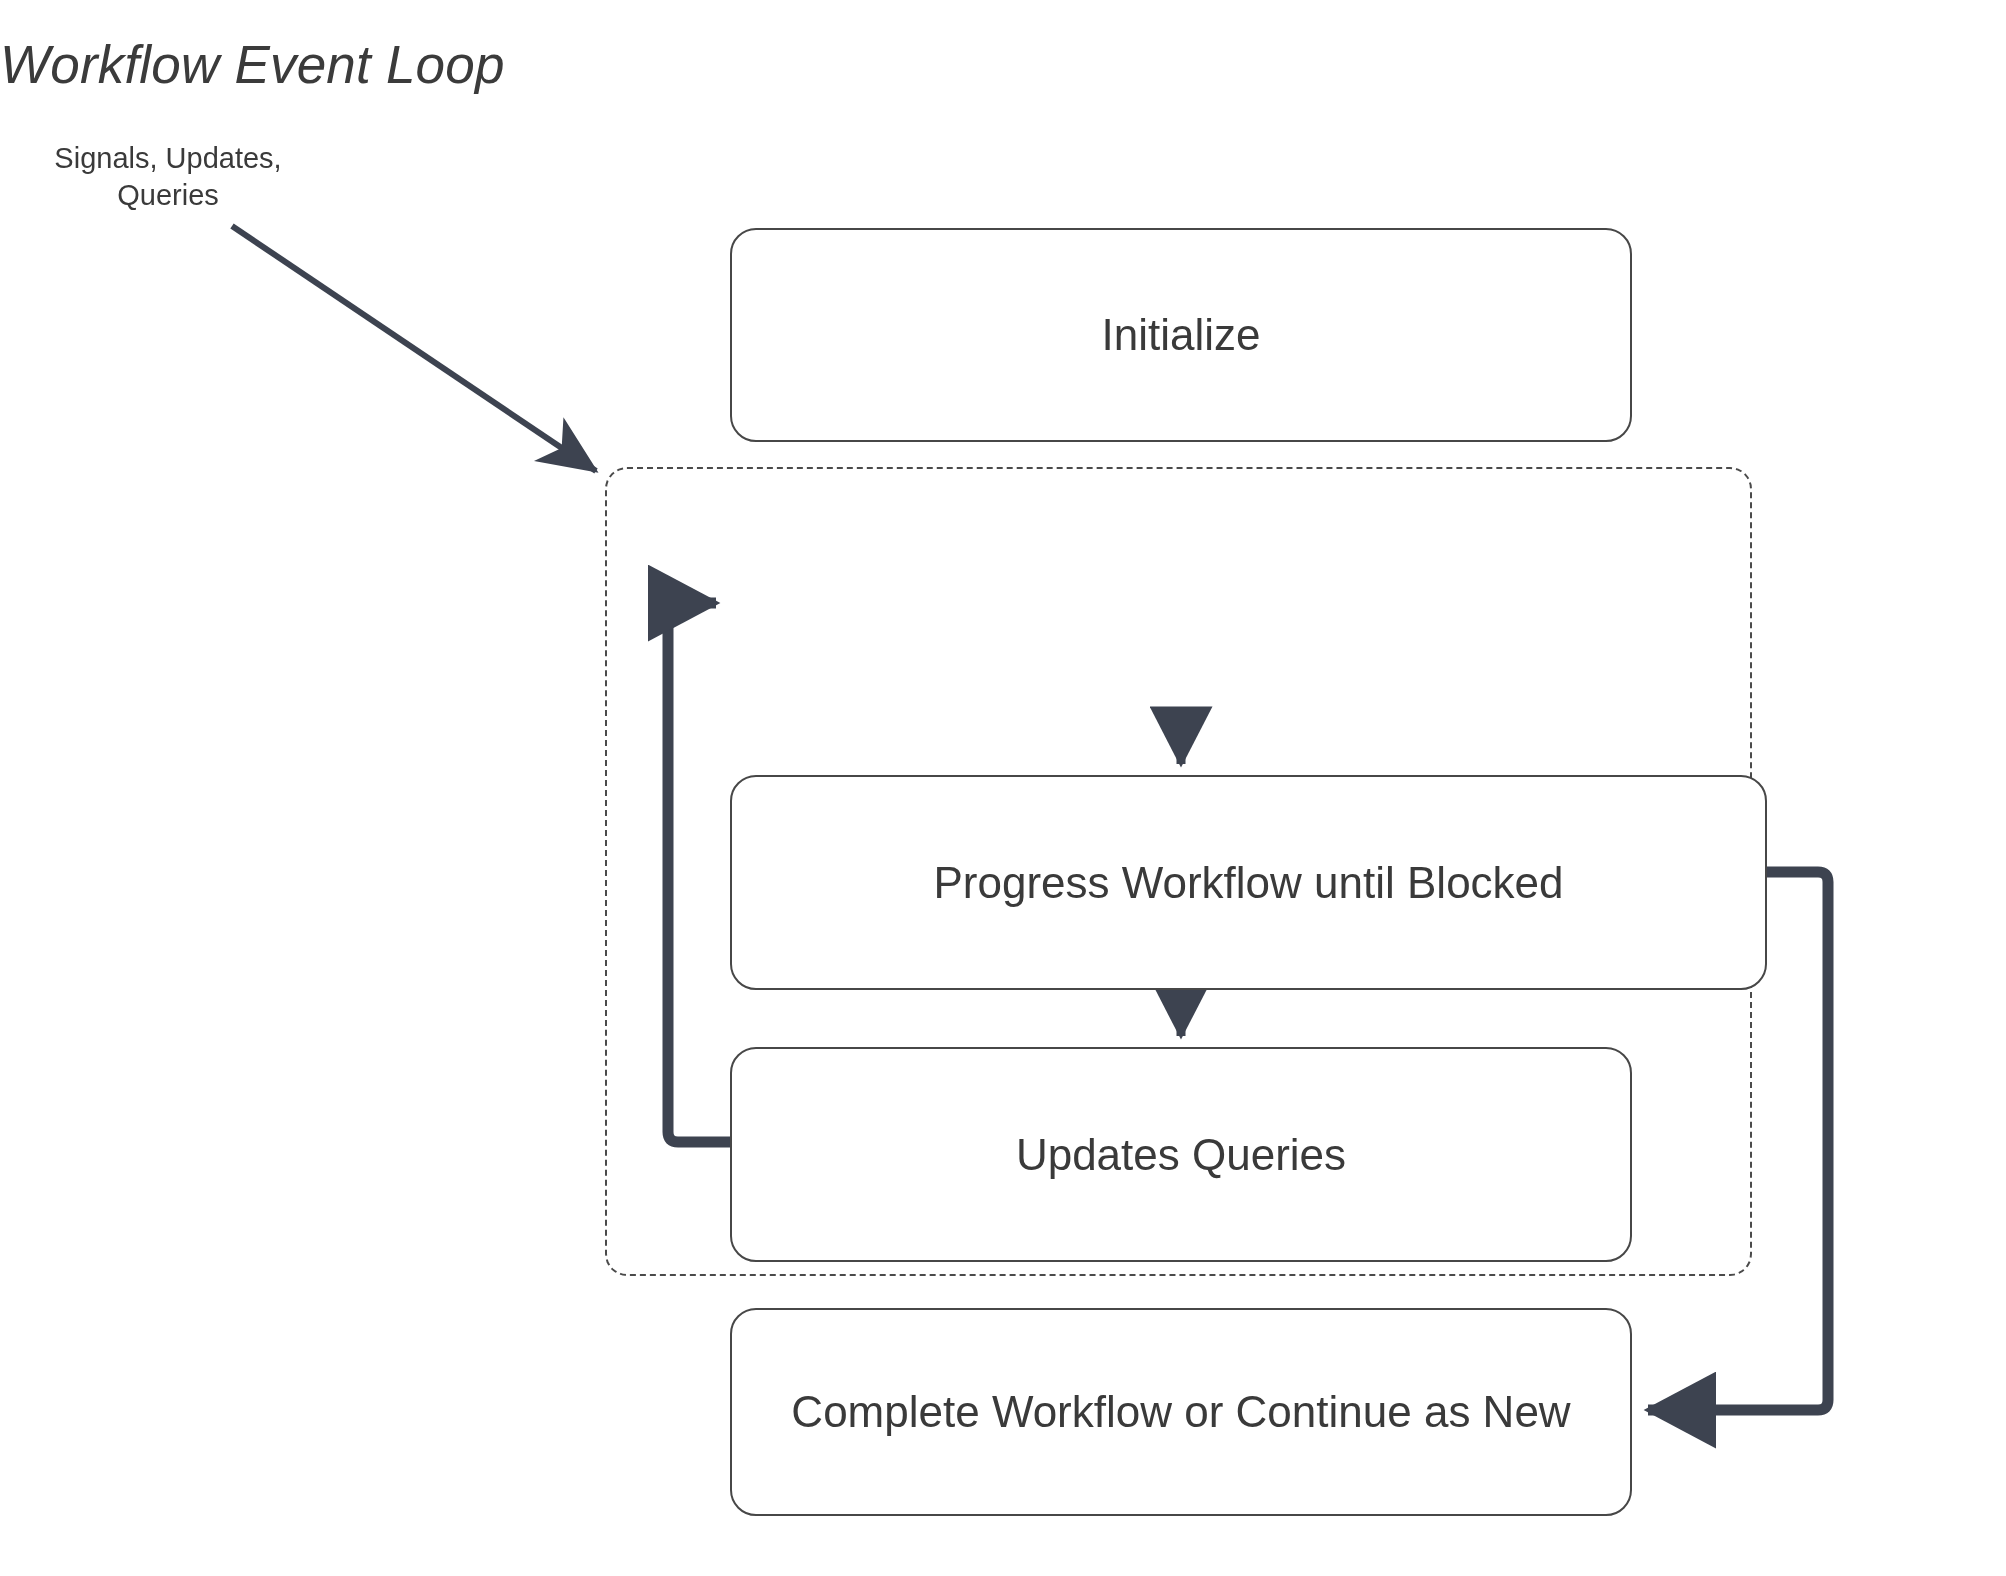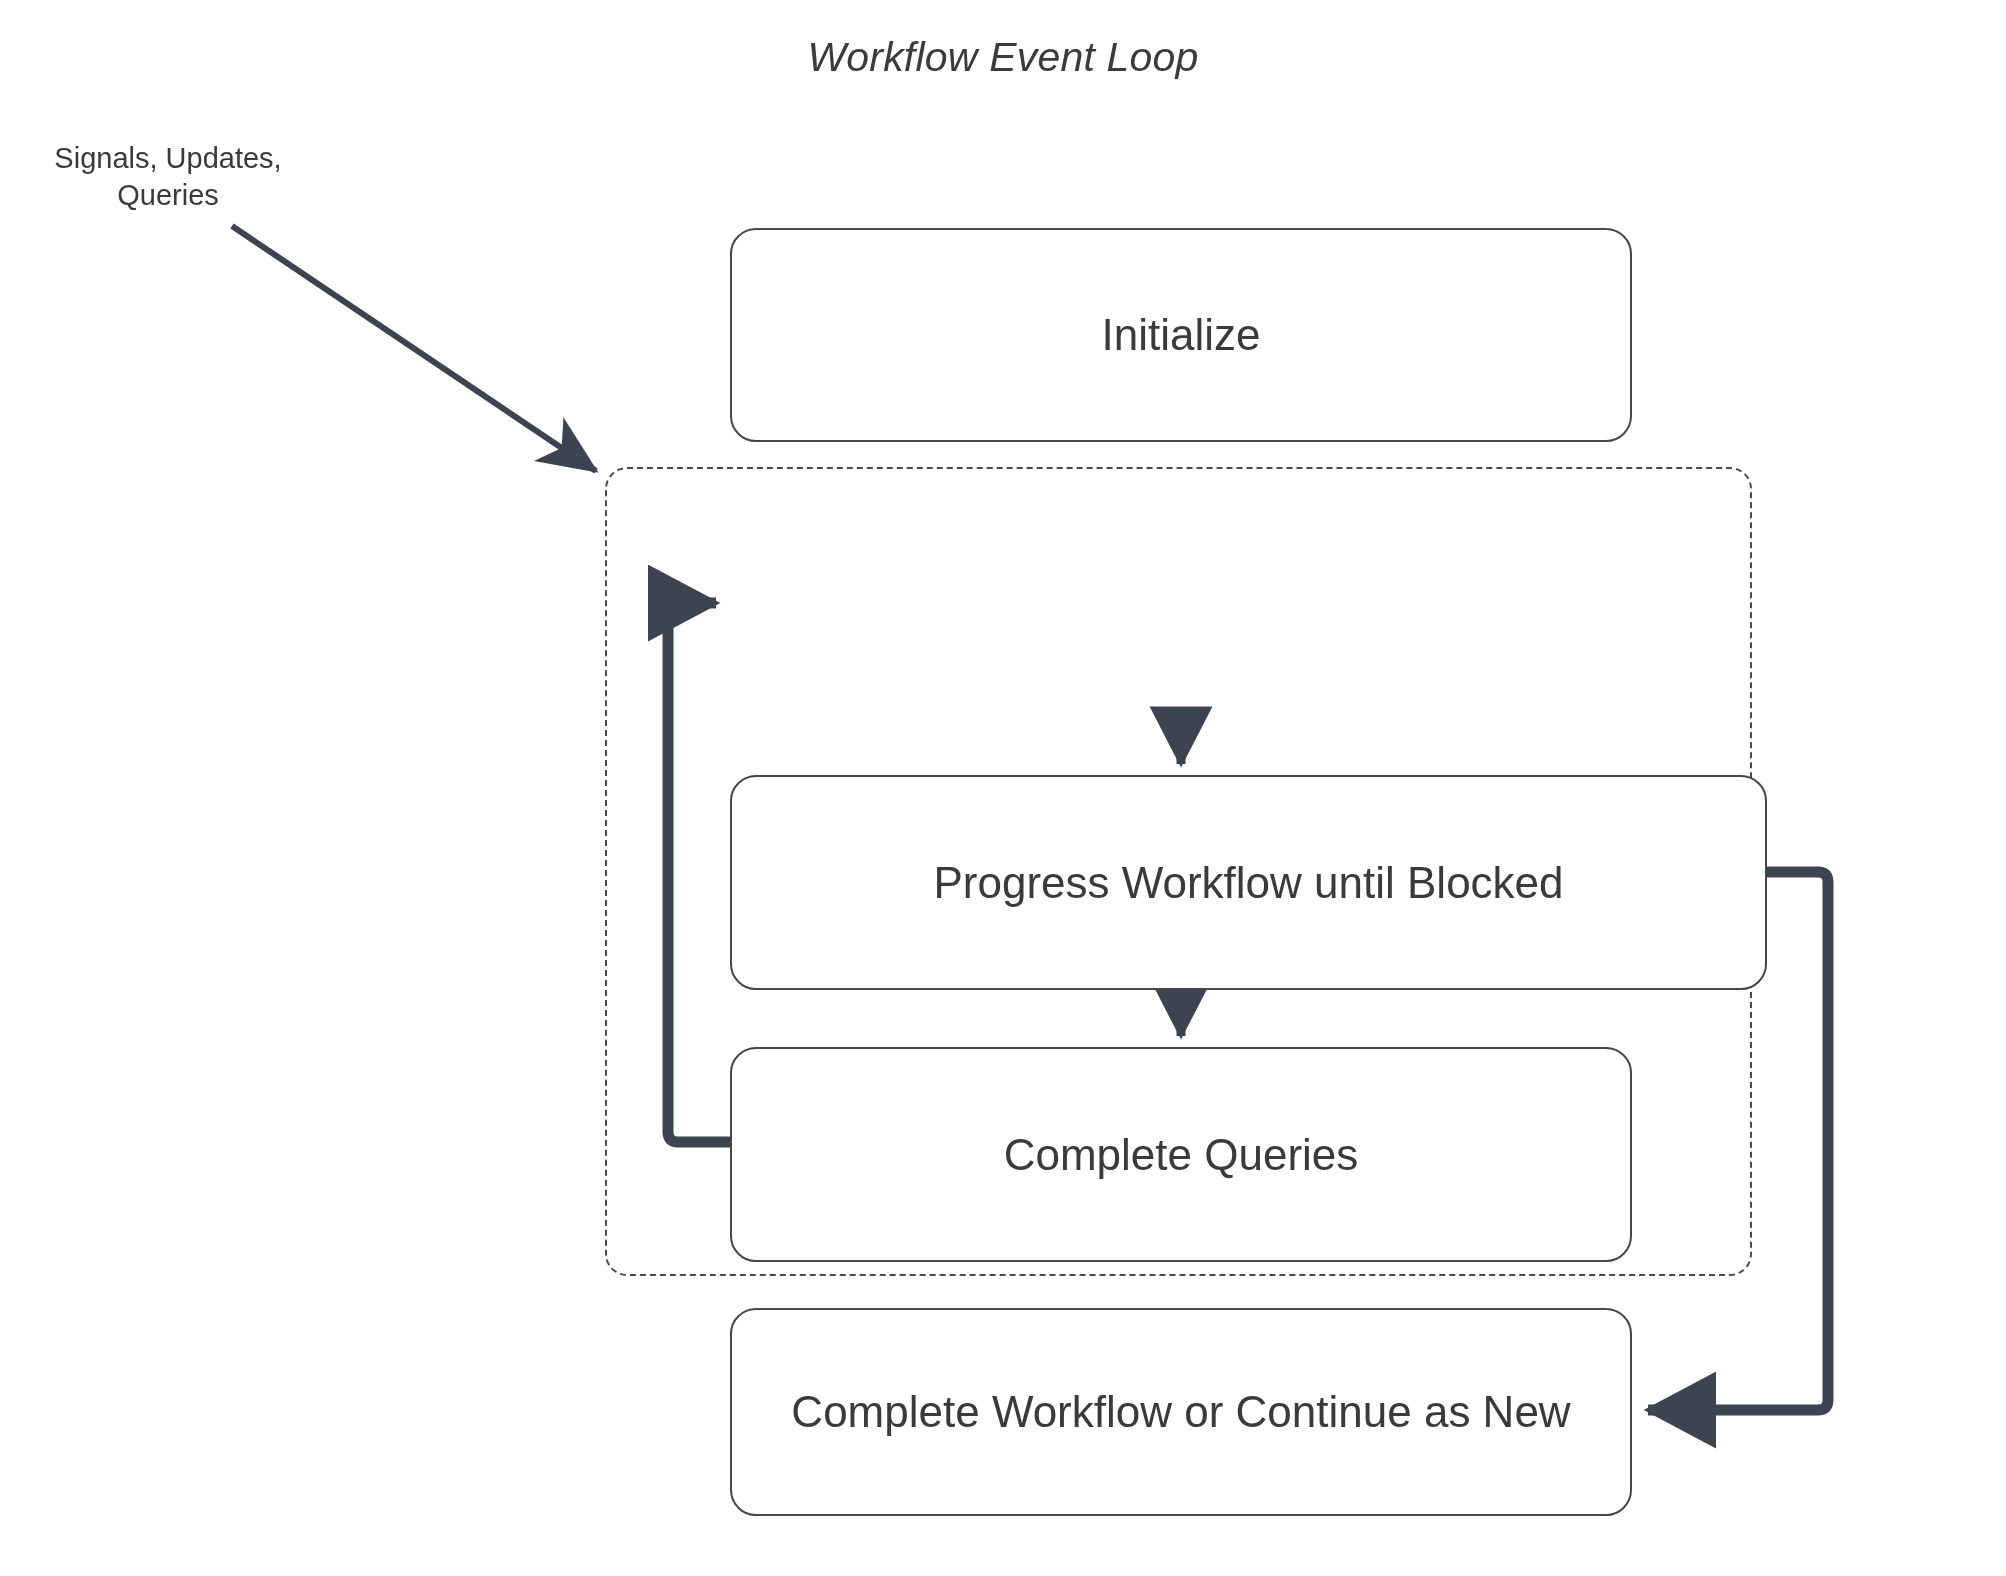--- a/index.html
+++ b/index.html
@@ -25,23 +25,22 @@
     top: 0;
     width: 2006px;
     height: 1576px;
     pointer-events: none;
   }
   .diagram-title {
     position: absolute;
     left: 0;
     top: 34px;
     width: 2006px;
-    text-align: center;
     font-style: italic;
-    font-size: 41px;
+    font-size: 53px;
     color: #3b3b3b;
     letter-spacing: 0.2px;
     white-space: nowrap;
   }
   .edge-label {
     position: absolute;
     left: 18px;
     top: 140px;
     width: 300px;
     text-align: center;
@@ -124,20 +123,20 @@
   <div class="node" id="node-initialize">
     <span class="node-label">Initialize</span>
   </div>
 
 
   <div class="node" id="node-workflow">
     <span class="node-label">Progress Workflow until Blocked</span>
   </div>
 
   <div class="node" id="node-queries">
-    <span class="node-label">Complete Queries</span>
+    <span class="node-label">Updates Queries</span>
   </div>
 
   <div class="node" id="node-complete">
     <span class="node-label">Complete Workflow or Continue as New</span>
   </div>
 
 </div>
 
 </body></html>

